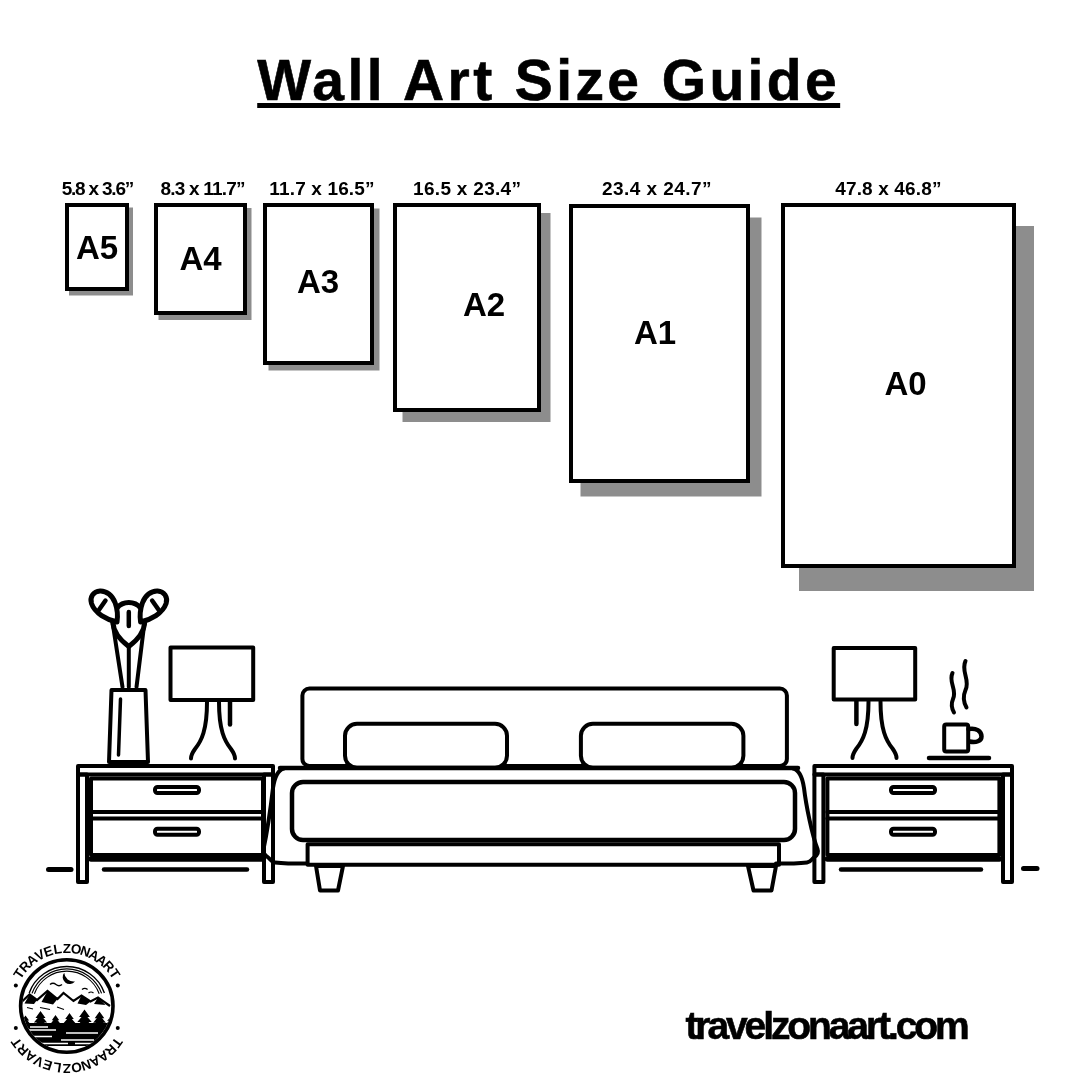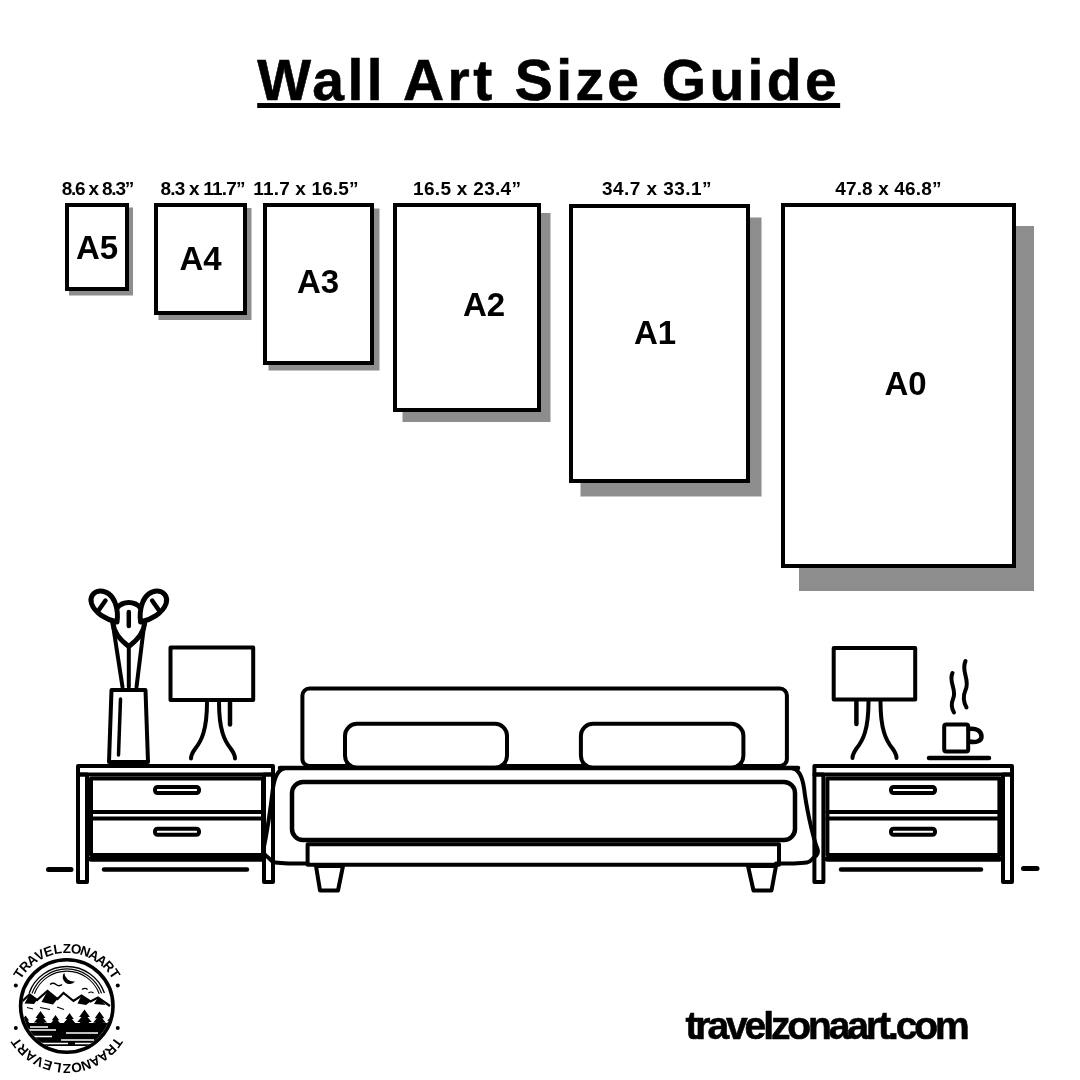--- a/index.html
+++ b/index.html
@@ -10,29 +10,29 @@
   .szlab{position:absolute;font-weight:bold;font-size:19px;line-height:1;color:#000;
          transform:translateX(-50%);white-space:nowrap;}
   .alab{position:absolute;font-weight:bold;font-size:33px;line-height:1;color:#000;
         transform:translate(-50%,-50%);}
 </style>
 </head>
 <body>
 
 <div class="abs" id="title" style="left:548.7px;top:51.5px;transform:translateX(-50%);font-weight:bold;font-size:57px;line-height:1;letter-spacing:3.4px;-webkit-text-stroke:0.6px #000;white-space:nowrap;text-decoration:underline;">Wall Art Size Guide</div>
 
-<div class="szlab" style="left:97.4px;top:178.5px;letter-spacing:-1.2px;">8.6 x 8.3”</div>
+<div class="szlab" style="left:97.4px;top:178.5px;letter-spacing:-1.2px;">5.8 x 3.6”</div>
 
 <div class="szlab" style="left:202.7px;top:178.5px;letter-spacing:-0.8px;text-align:center;">8.3 x 11.7”</div>
 
-<div class="szlab" style="left:306px;top:178.5px;letter-spacing:0.15px;text-align:right;">11.7 x 16.5”</div>
+<div class="szlab" style="left:322px;top:178.5px;letter-spacing:0.15px;text-align:right;">11.7 x 16.5”</div>
 
 <div class="szlab" style="left:467.2px;top:178.5px;letter-spacing:0.3px;">16.5 x 23.4”</div>
 
-<div class="szlab" style="left:657px;top:178.5px;letter-spacing:0.45px;">34.7 x 33.1”</div>
+<div class="szlab" style="left:657px;top:178.5px;letter-spacing:0.45px;">23.4 x 24.7”</div>
 
 <div class="szlab" style="left:888.4px;top:178.5px;letter-spacing:0.15px;">47.8 x 46.8”</div>
 
 <div class="paper" style="left:65.3px;top:203px;width:63.9px;height:88px;box-shadow:4px 4.5px 0 0 #8d8d8d;"></div>
 
 <div class="paper" style="left:154.4px;top:203px;width:92.6px;height:111.7px;box-shadow:4.5px 5px 0 0 #8d8d8d;"></div>
 
 <div class="paper" style="left:262.8px;top:203px;width:111.6px;height:162.2px;box-shadow:5.5px 5.5px 0 0 #8d8d8d;"></div>
 
 <div class="paper" style="left:393.3px;top:203px;width:147.7px;height:209px;box-shadow:9.5px 10px 0 0 #8d8d8d;"></div>

